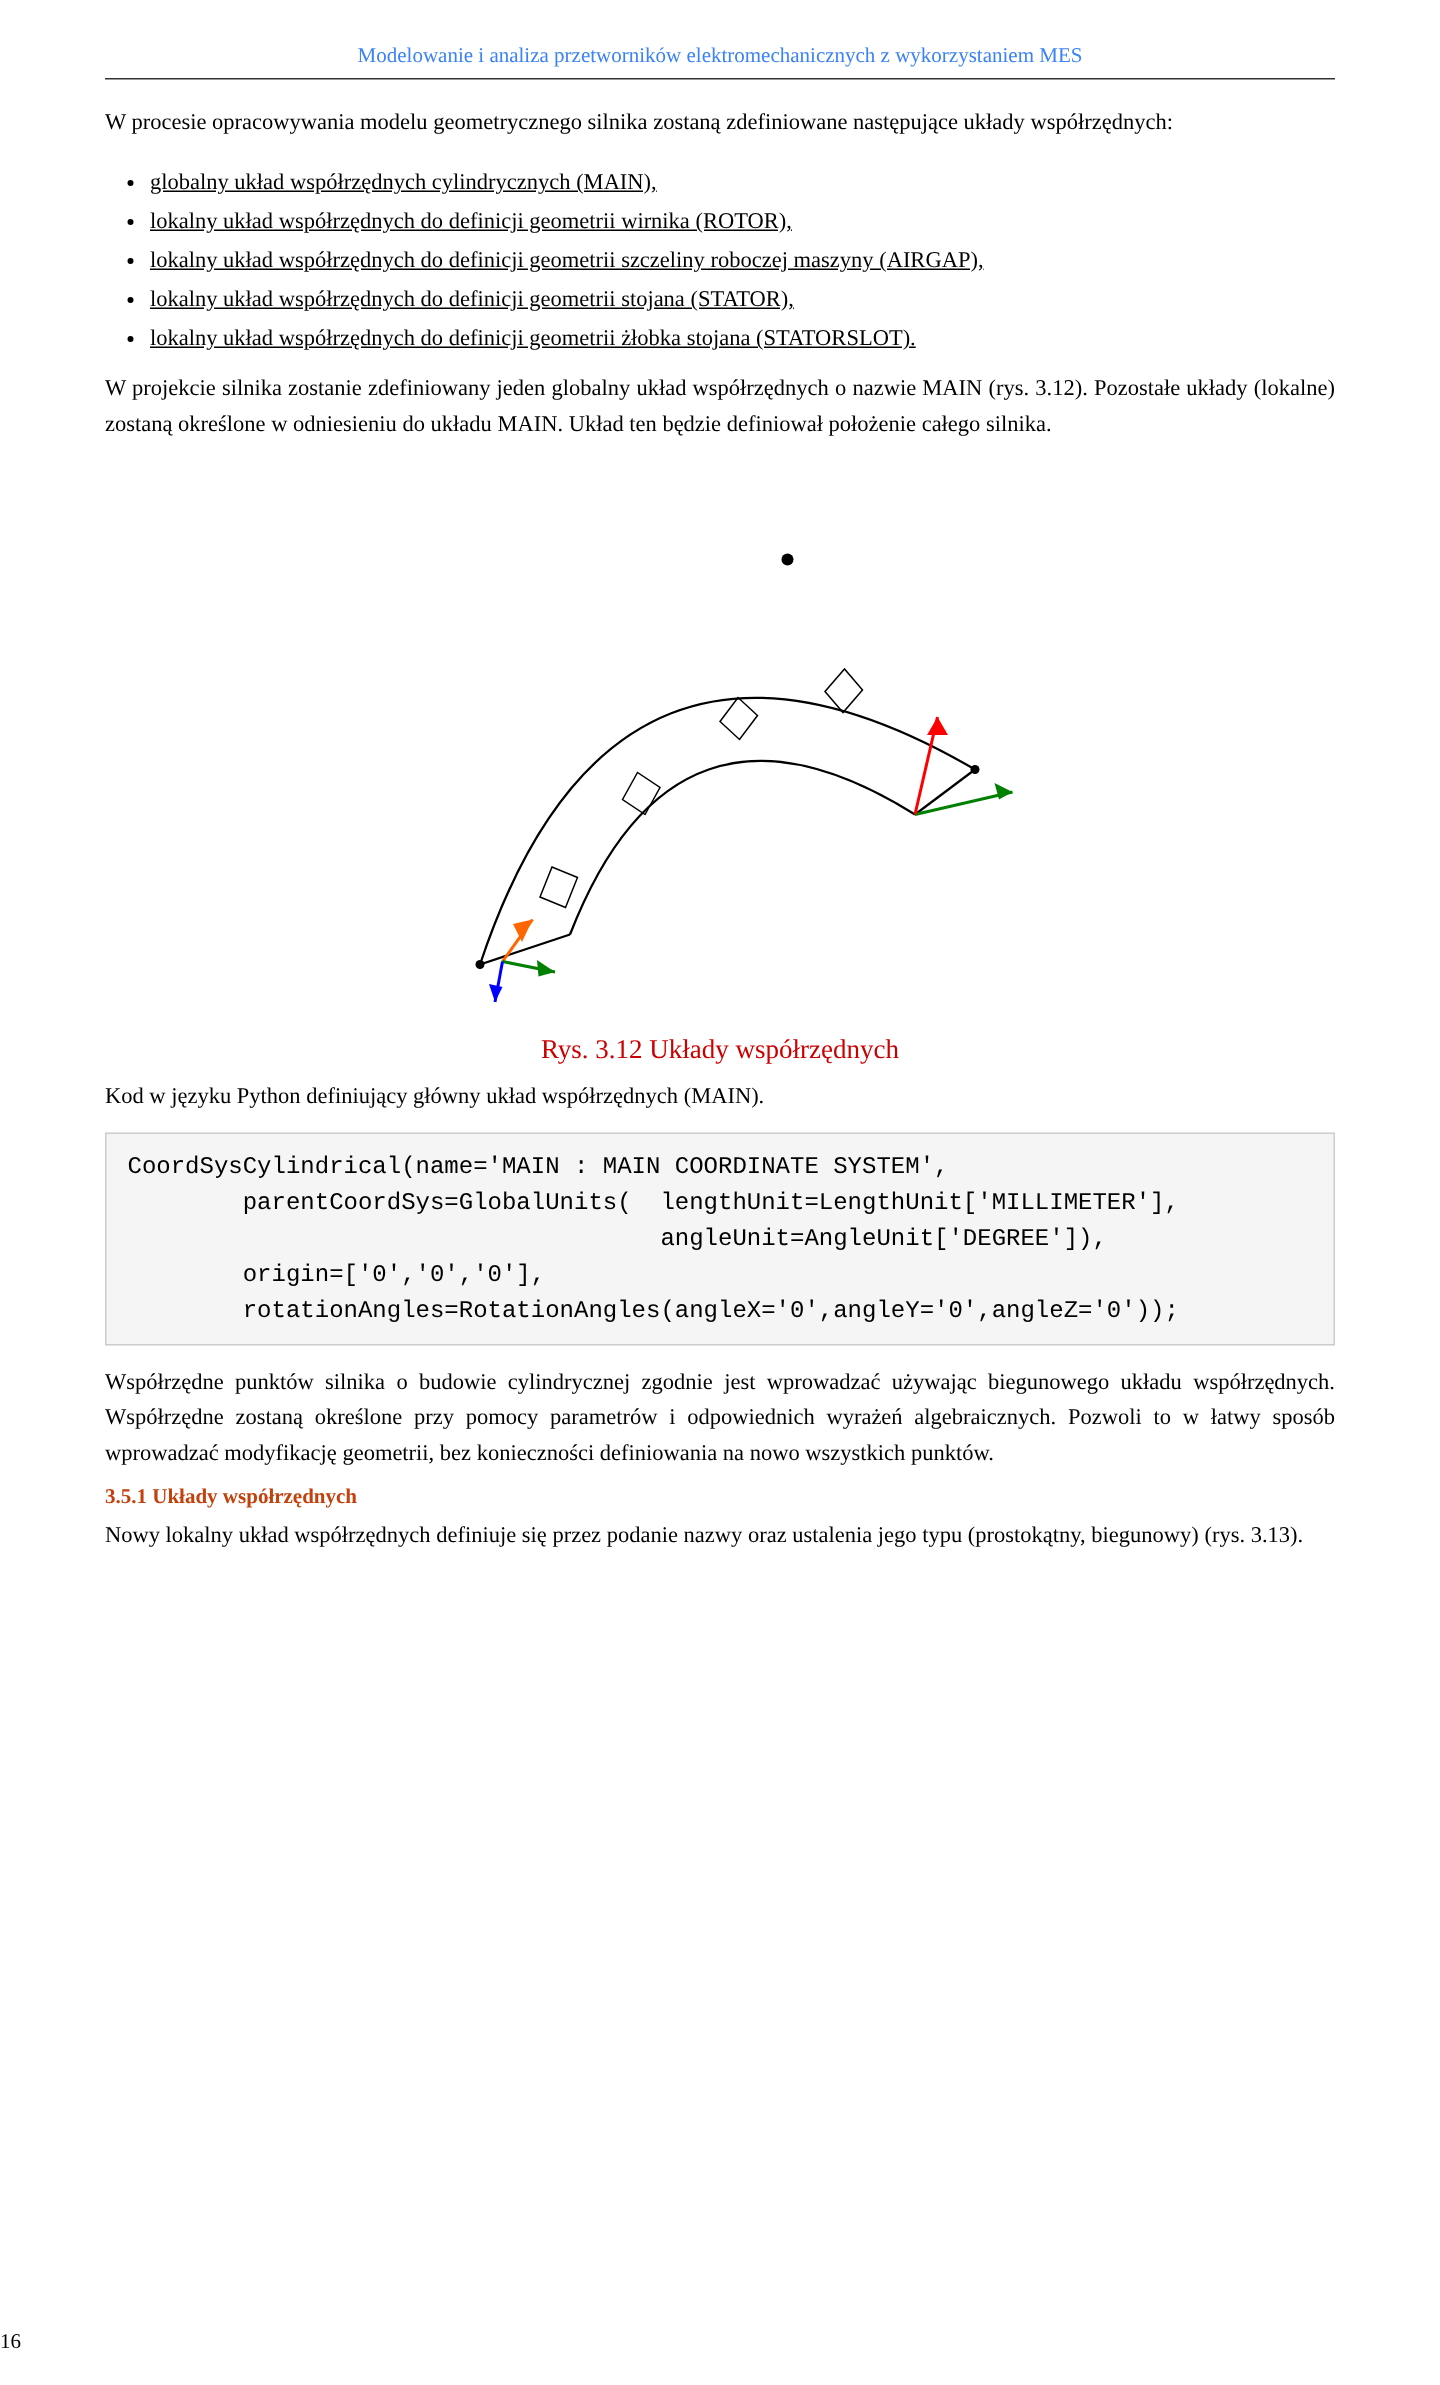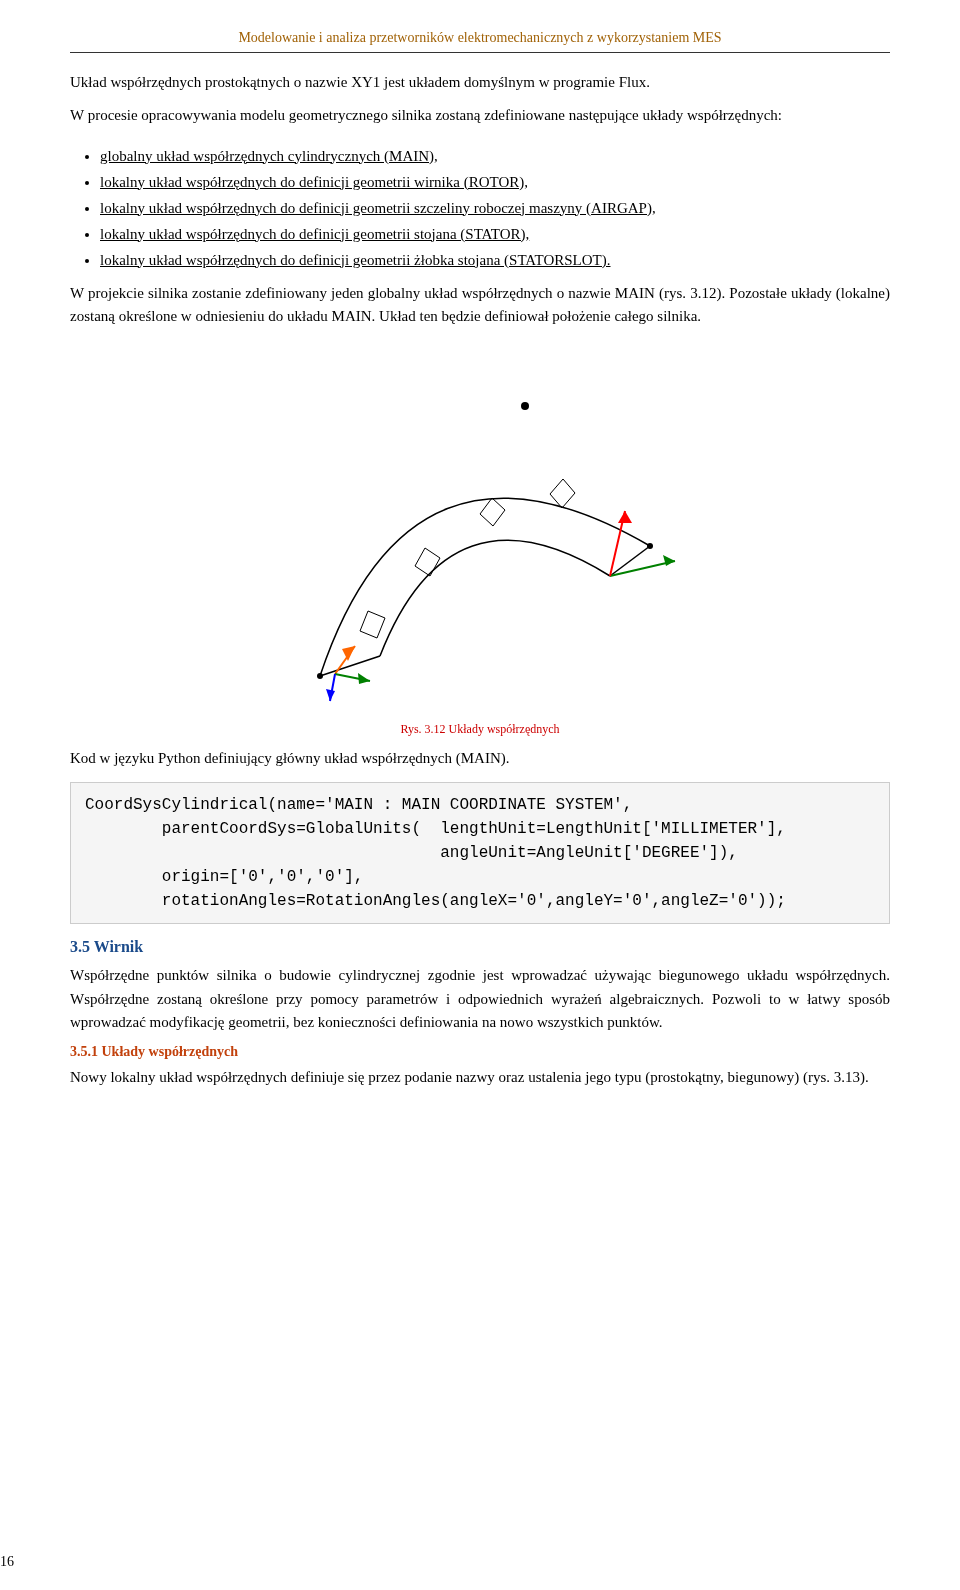--- a/index.html
+++ b/index.html
@@ -14,21 +14,21 @@
     }
     .page {
       width: 960px;
       min-height: 1590px;
       padding: 30px 70px 50px 70px;
       position: relative;
     }
     .page-header {
       text-align: center;
       font-size: 14px;
-      color: #a16207;
+      color: #3b82f6;
       border-bottom: 1px solid #333;
       padding-bottom: 6px;
       margin-bottom: 18px;
     }
     h2 {
       font-size: 16px;
       font-weight: bold;
       color: #1a4a8a;
       margin-bottom: 8px;
     }
@@ -50,21 +50,21 @@
     }
     .bullet-list li {
       line-height: 1.6;
       margin-bottom: 2px;
     }
     .figure-container {
       text-align: center;
       margin: 18px 0 10px 0;
     }
     .figure-caption {
-      font-size: 12px;
+      font-size: 18px;
       color: #c00;
       text-align: center;
       margin-top: 6px;
       font-style: normal;
     }
     .code-block {
       background: #f5f5f5;
       border: 1px solid #ccc;
       font-family: "Courier New", Courier, monospace;
       font-size: 16px;
@@ -89,21 +89,20 @@
   </style>
 </head>
 <body>
 
 <div class="page">
 
   <div class="page-header">
     <span>Modelowanie i analiza przetworników elektromechanicznych z wykorzystaniem MES</span>
   </div>
 
-  <p>Układ współrzędnych prostokątnych o nazwie XY1 jest układem domyślnym w programie Flux.</p>
 
 
   <p>W procesie opracowywania modelu geometrycznego silnika zostaną zdefiniowane następujące układy współrzędnych:</p>
 
   <ul class="bullet-list">
     <li><span>globalny układ współrzędnych cylindrycznych (MAIN),</span></li>
     <li><span>lokalny układ współrzędnych do definicji geometrii wirnika (ROTOR),</span></li>
     <li><span>lokalny układ współrzędnych do definicji geometrii szczeliny roboczej maszyny (AIRGAP),</span></li>
     <li><span>lokalny układ współrzędnych do definicji geometrii stojana (STATOR),</span></li>
     <li><span>lokalny układ współrzędnych do definicji geometrii żłobka stojana (STATORSLOT).</span></li>
@@ -156,21 +155,20 @@
   </div>
 
   <p>Kod w języku Python definiujący główny układ współrzędnych (MAIN).</p>
 
   <div class="code-block"><span>CoordSysCylindrical(name='MAIN : MAIN COORDINATE SYSTEM',
         parentCoordSys=GlobalUnits(  lengthUnit=LengthUnit['MILLIMETER'],
                                      angleUnit=AngleUnit['DEGREE']),
         origin=['0','0','0'],
         rotationAngles=RotationAngles(angleX='0',angleY='0',angleZ='0'));</span></div>
 
-  <h2>3.5 Wirnik</h2>
 
   <p>Współrzędne punktów silnika o budowie cylindrycznej zgodnie jest wprowadzać używając biegunowego układu współrzędnych. Współrzędne zostaną określone przy pomocy parametrów i odpowiednich wyrażeń algebraicznych. Pozwoli to w łatwy sposób wprowadzać modyfikację geometrii, bez konieczności definiowania na nowo wszystkich punktów.</p>
 
   <h3>3.5.1 Układy współrzędnych</h3>
 
   <p>Nowy lokalny układ współrzędnych definiuje się przez podanie nazwy oraz ustalenia jego typu (prostokątny, biegunowy) (rys. 3.13).</p>
 
   <div class="page-number">16</div>
 
 </div>

